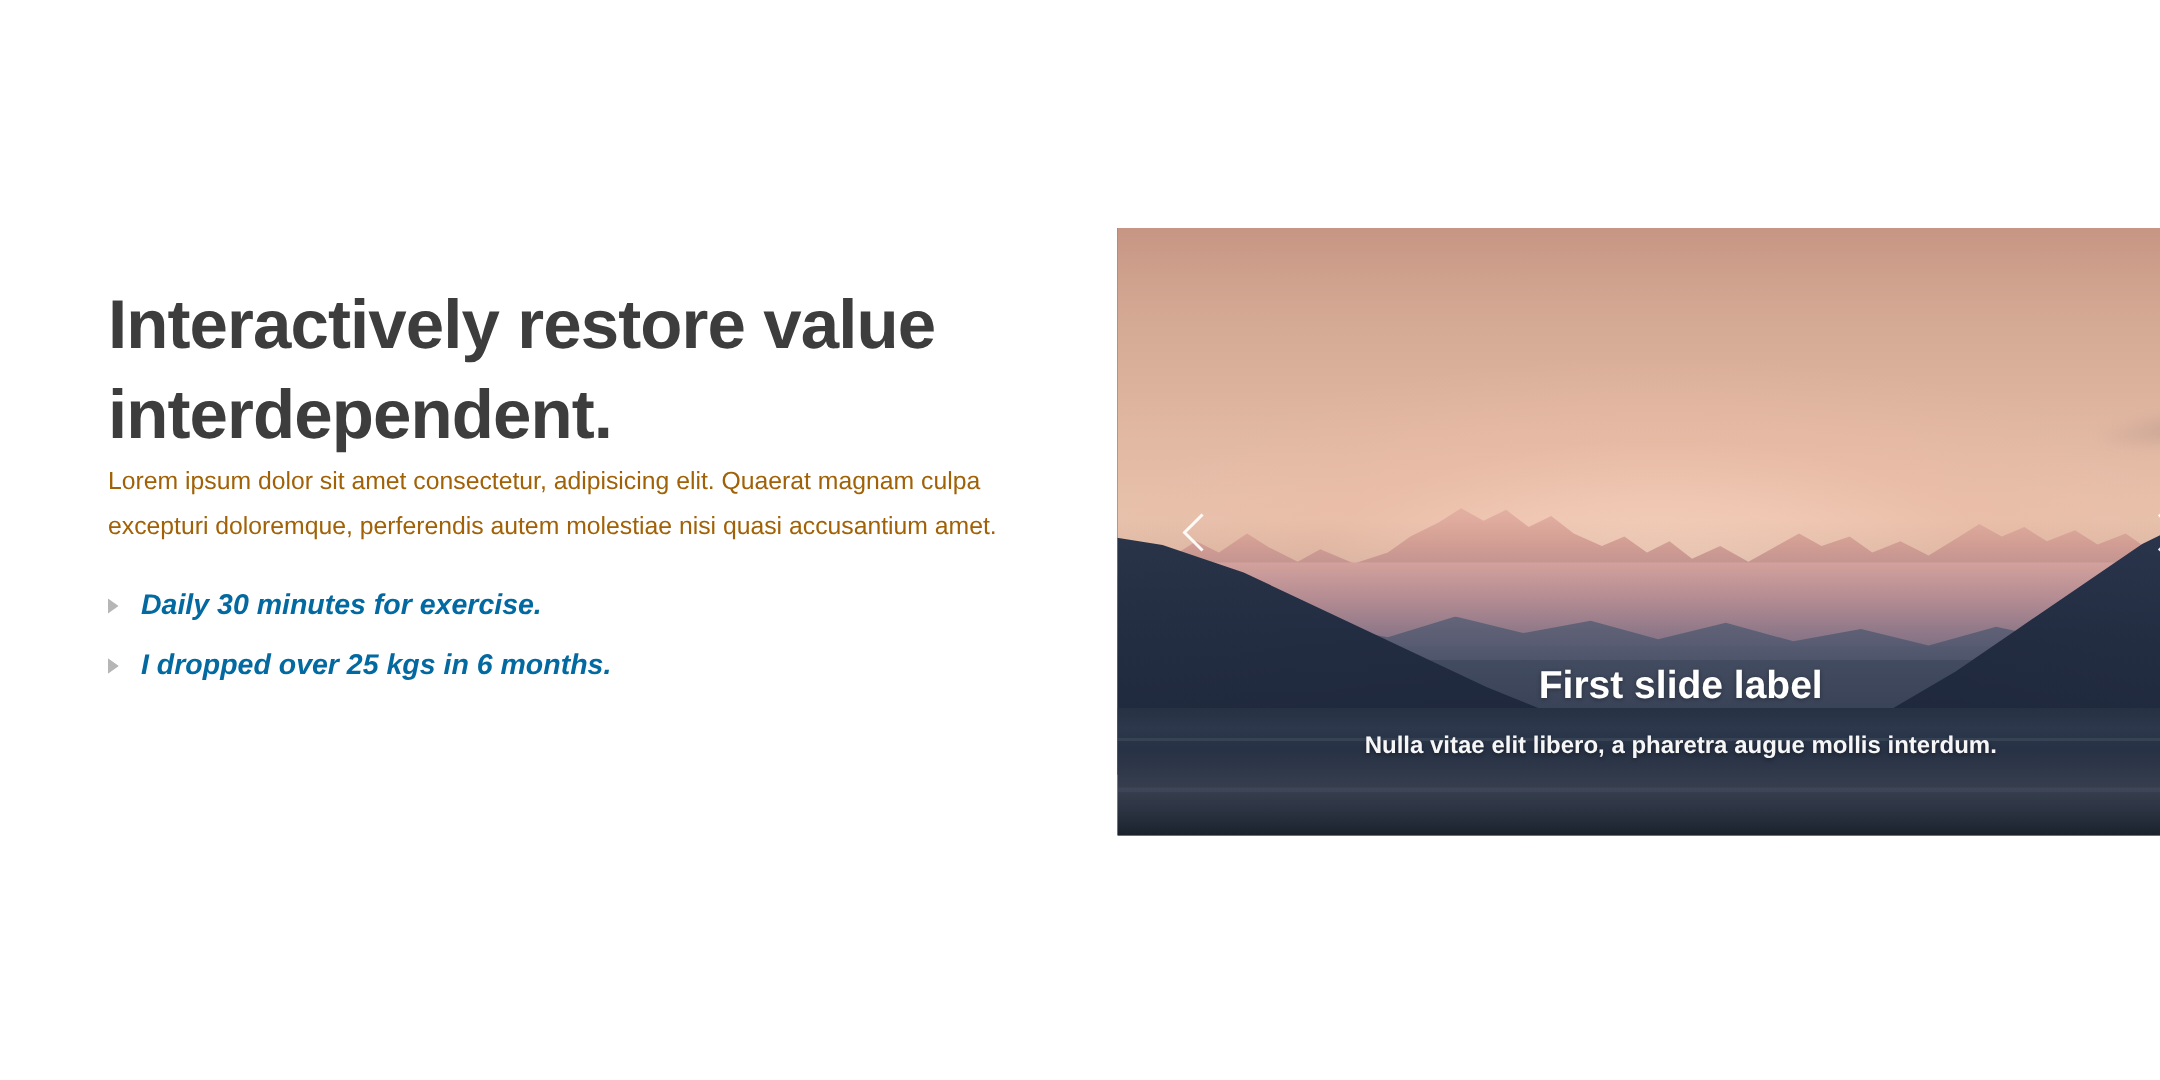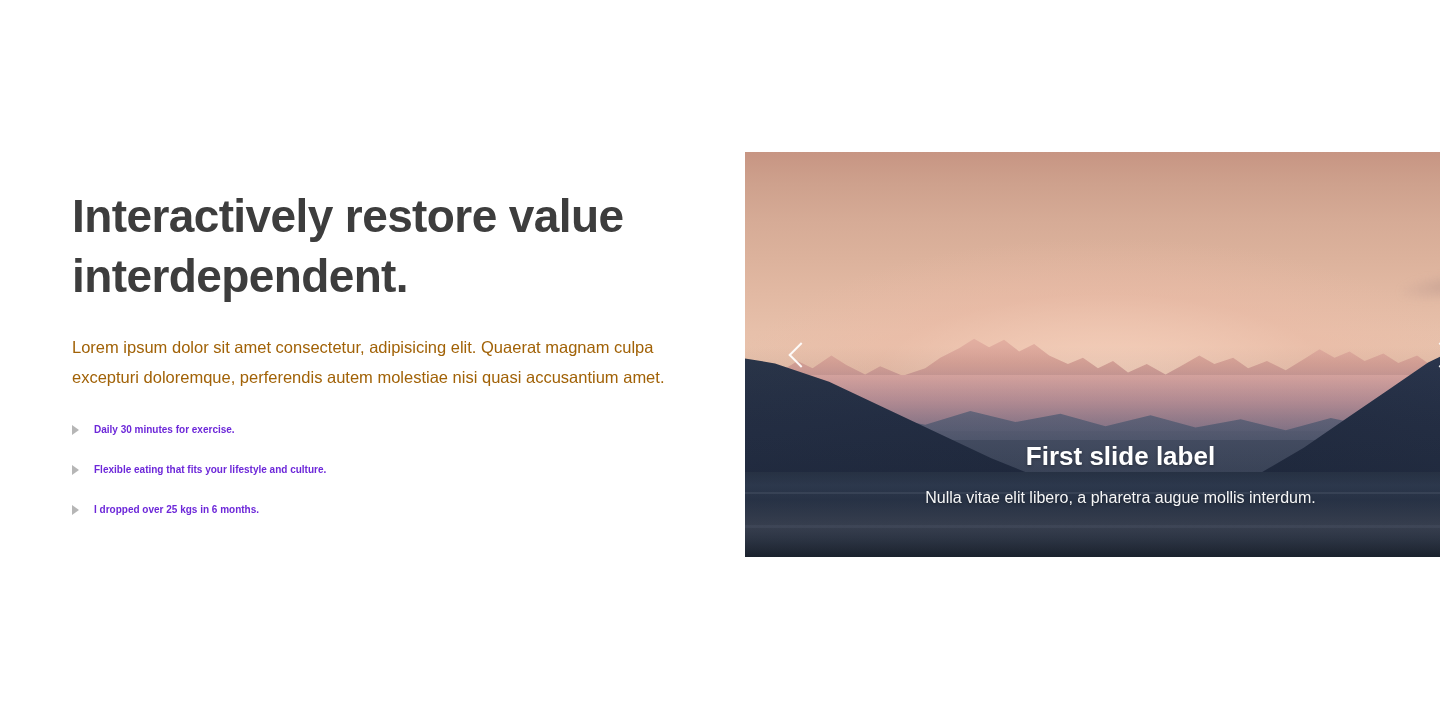--- a/index.html
+++ b/index.html
@@ -26,21 +26,20 @@
     top: 186px;
     width: 620px;
   }
 
   .headline {
     font-size: 46px;
     line-height: 60px;
     font-weight: 700;
     letter-spacing: -0.6px;
     color: #3d3d3d;
-    margin-bottom: 26px;
   }
 
   .lead {
     font-size: 16.5px;
     line-height: 30px;
     color: #a16207;
     font-weight: 400;
     margin-bottom: 28px;
     max-width: 618px;
   }
@@ -48,24 +47,25 @@
   .feature-list {
     list-style: none;
     margin: 0;
     padding: 0;
   }
 
   .feature-item {
     position: relative;
     padding-left: 22px;
     margin-bottom: 20px;
-    font-size: 10px;
+    font-size: 19px;
     font-weight: 700;
-    color: #6d28d9;
+    color: #0369a1;
     line-height: 20px;
+    font-style: italic;
   }
   .feature-item:last-child { margin-bottom: 12px; }
 
   .caret-icon {
     position: absolute;
     left: 0;
     top: 5px;
     width: 0;
     height: 0;
     border-top: 5px solid transparent;
@@ -262,21 +262,21 @@
   }
   .caption-title {
     font-size: 26px;
     font-weight: 700;
     line-height: 1.2;
     margin-bottom: 14px;
     text-shadow: 0 1px 3px rgba(0,0,0,0.35);
   }
   .caption-text {
     font-size: 16px;
-    font-weight: 400;
+    font-weight: 700;
     line-height: 1.45;
     color: rgba(255,255,255,0.96);
     text-shadow: 0 1px 3px rgba(0,0,0,0.35);
   }
 
   
   .indicators {
     position: absolute;
     left: 0;
     right: 0;
@@ -310,21 +310,20 @@
 
     <p class="lead">Lorem ipsum dolor sit amet consectetur, adipisicing elit. Quaerat magnam culpa excepturi doloremque, perferendis autem molestiae nisi quasi accusantium amet.</p>
 
     <ul class="feature-list">
       <li class="feature-item">
         <span class="caret-icon"></span>
         <span>Daily 30 minutes for exercise.</span>
       </li>
       <li class="feature-item">
         <span class="caret-icon"></span>
-        <span>Flexible eating that fits your lifestyle and culture.</span>
       </li>
       <li class="feature-item">
         <span class="caret-icon"></span>
         <span>I dropped over 25 kgs in 6 months.</span>
       </li>
     </ul>
   </div>
 
   <div class="carousel">
 

